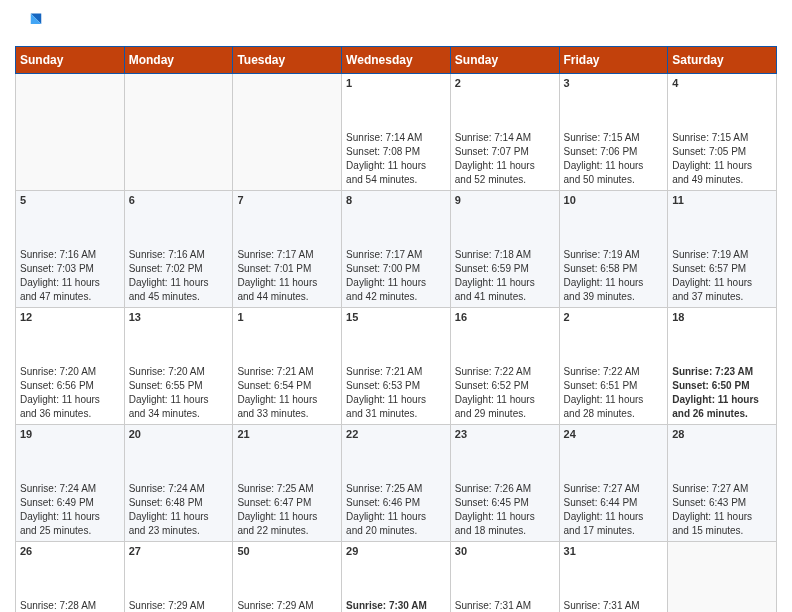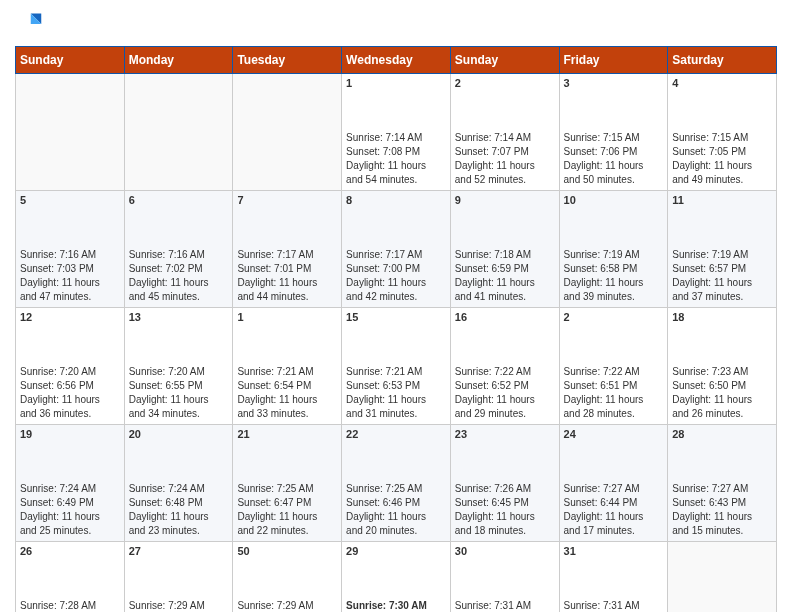--- a/index.html
+++ b/index.html
@@ -254,21 +254,21 @@
           </td>
           <td>
             <span class="day-number">2</span>
             <div class="day-info" style="white-space: pre-line;">Sunrise: 7:22 AM
 Sunset: 6:51 PM
 Daylight: 11 hours
 and 28 minutes.</div>
           </td>
           <td>
             <span class="day-number">18</span>
-            <div class="day-info" style="white-space: pre-line;">Sunrise: 7:23 AM
+            <div class="day-info" style="white-space: pre-line; font-weight: bold;">Sunrise: 7:23 AM
 Sunset: 6:50 PM
 Daylight: 11 hours
 and 26 minutes.</div>
           </td>
         </tr>
         <tr>
           <td>
             <span class="day-number">19</span>
             <div class="day-info" style="white-space: pre-line;">Sunrise: 7:24 AM
 Sunset: 6:49 PM

